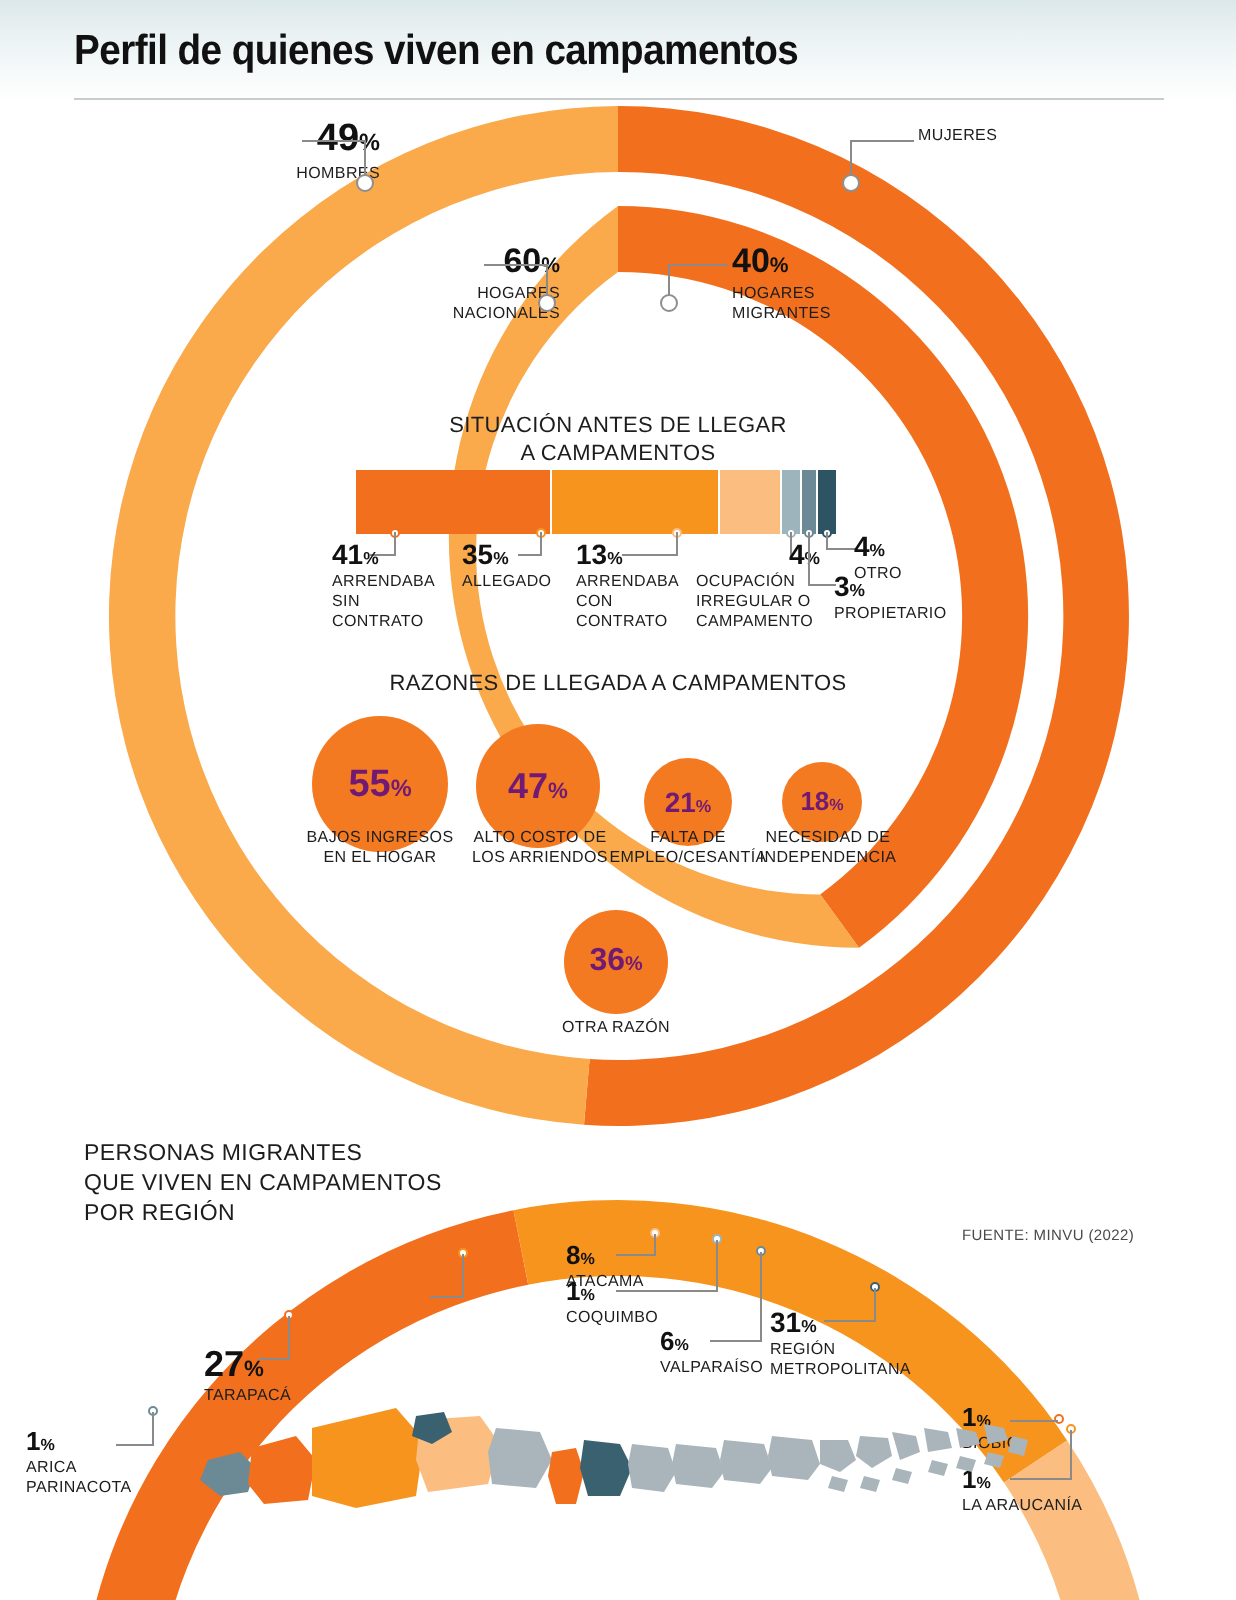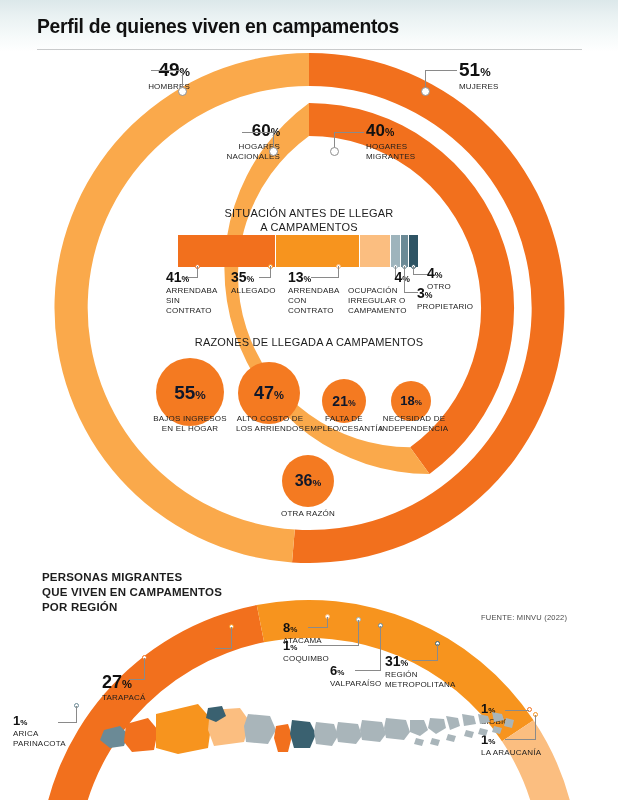--- a/index.html
+++ b/index.html
@@ -62,21 +62,21 @@
   
   .bar{position:absolute;height:32px;}
   .seg{position:absolute;top:0;height:32px;}
 
   
   .bub{
     position:absolute;border-radius:50%;background:#F47A21;
     display:flex;align-items:center;justify-content:center;
     color:#fff;
   }
-  .bub .pct{color:#0f172a;}
+  .bub .pct{color:#701a75;}
 
   
   .source{
     position:absolute;
     font-family:"Liberation Sans Narrow","Liberation Sans",sans-serif;
     font-size:7.5px;color:#4a4a4a;letter-spacing:.2px;white-space:nowrap;
   }
   .blk{position:absolute;}
 </style>
 </head>
@@ -118,23 +118,20 @@
     <div class="pct" style="font-size:19px;">
       <span>49</span><span class="sym">%</span>
     </div>
     <div class="cap" style="margin-top:3px;">HOMBRES</div>
   </div>
   <div class="lead" style="left:151px;top:70px;width:32px;height:1px;"></div>
   <div class="lead" style="left:182px;top:70px;width:1px;height:18px;"></div>
   <div class="dot" style="left:178px;top:87px;"></div>
 
   <div class="blk" style="left:459px;top:60px;width:110px;text-align:left;">
-    <div class="pct" style="font-size:19px;">
-      <span>51</span><span class="sym">%</span>
-    </div>
     <div class="cap" style="margin-top:3px;">MUJERES</div>
   </div>
   <div class="lead" style="left:425px;top:70px;width:32px;height:1px;"></div>
   <div class="lead" style="left:425px;top:70px;width:1px;height:18px;"></div>
   <div class="dot" style="left:421px;top:87px;"></div>
 
   <div class="blk" style="left:176px;top:122px;width:104px;text-align:right;">
     <div class="pct" style="font-size:17px;">
       <span>60</span><span class="sym">%</span>
     </div>
@@ -266,21 +263,21 @@
   <div class="cap" style="position:absolute;left:376px;top:414px;width:76px;text-align:center;">NECESIDAD DE
 INDEPENDENCIA</div>
 
   <div class="bub" style="left:282px;top:455px;width:52px;height:52px;">
     <div class="pct" style="font-size:16px;">
       <span>36</span><span class="sym">%</span>
     </div>
   </div>
   <div class="cap" style="position:absolute;left:268px;top:509px;width:80px;text-align:center;">OTRA RAZÓN</div>
 
-  <div class="sect-title" style="left:42px;top:570px;width:230px;text-align:left;font-size:11.5px;line-height:15px;font-weight:bold;">PERSONAS MIGRANTES
+  <div class="sect-title" style="left:42px;top:570px;width:230px;text-align:left;font-size:11.5px;line-height:15px;">PERSONAS MIGRANTES
 QUE VIVEN EN CAMPAMENTOS
 POR REGIÓN</div>
 
   <svg class="blk" style="left:0;top:540px;" width="618" height="260" viewBox="0 0 618 260">
     <g transform="translate(309,330)">
 
       <path fill="#6B8A96" d="M -270.00 0.00 A 270 270 0 0 1 -269.68 -13.19 L -231.72 -11.33 A 232 232 0 0 0 -232.00 0.00 Z"></path>
 
       <path fill="#F2701D" d="M -269.68 -13.19 A 270 270 0 0 1 -52.25 -264.90 L -44.90 -227.64 A 232 232 0 0 0 -231.72 -11.33 Z"></path>
 

